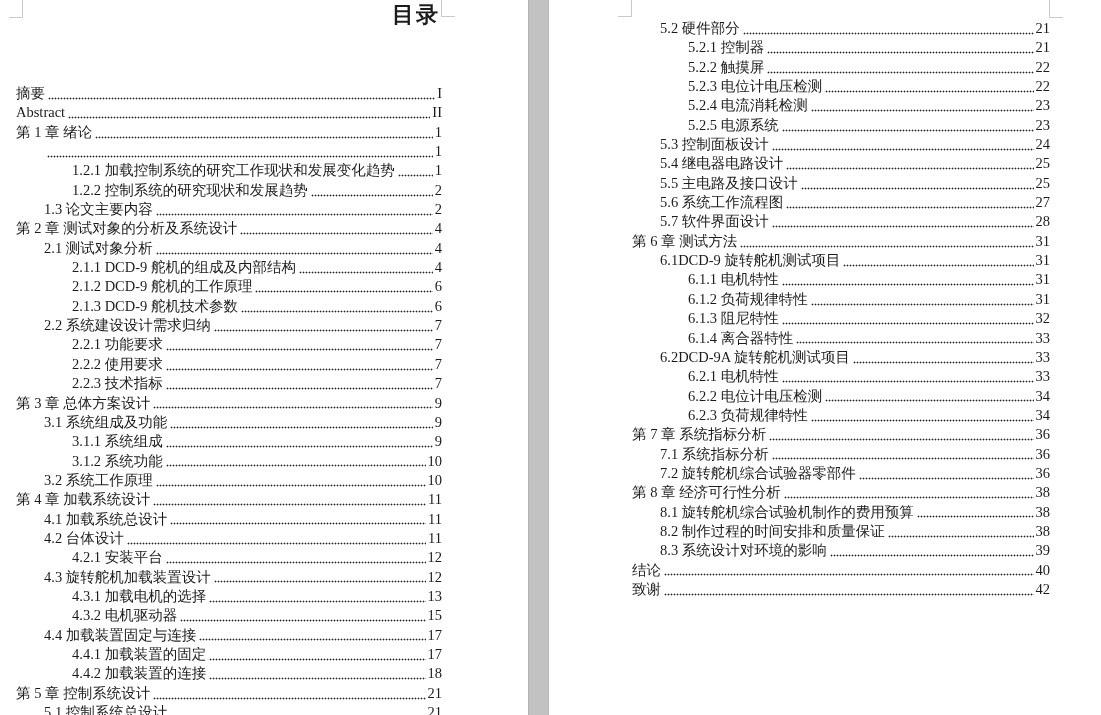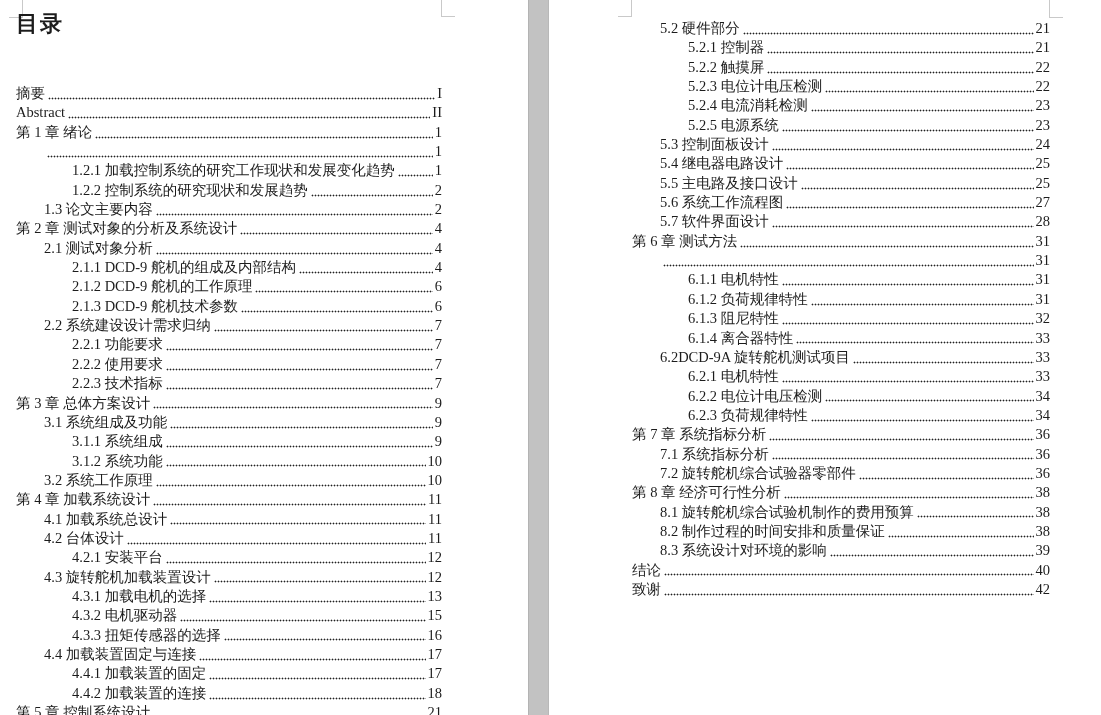--- a/index.html
+++ b/index.html
@@ -20,22 +20,22 @@
   
   .mark{position:absolute;top:0;box-sizing:border-box;width:14px;}
   .mark.tl{border-right:1px solid #c9c9c9;border-bottom:1px solid #c9c9c9;}
   .mark.tr{border-left:1px solid #c9c9c9;border-bottom:1px solid #c9c9c9;}
   .mark-l-tl{left:9px;height:18px;}
   .mark-l-tr{left:441px;height:17px;}
   .mark-r-tl{left:618px;height:17px;}
   .mark-r-tr{left:1049px;height:18px;}
 
   .toc-title{
-    position:absolute;left:16px;top:10px;width:424px;
-    text-align:left;font-size:22px;font-weight:bold;
+    position:absolute;left:16px;top:1px;width:424px;
+    text-align:right;font-size:22px;font-weight:bold;
     letter-spacing:2px;line-height:28px;
   }
   .toc-list{position:absolute;}
   .toc-list-left{left:16px;top:60px;width:426px;margin-top:24px;}
   .toc-list-right{left:632px;top:19px;width:418px;}
 
   .row{display:flex;height:19.35px;line-height:19.35px;font-size:14.5px;}
   .row .t{white-space:nowrap;}
   .row .pg{white-space:nowrap;}
   .lvl0{padding-left:0;}
@@ -195,25 +195,20 @@
     <div class="row lvl2">
       <span class="t">4.3.1 加载电机的选择</span>
       <span class="leader"></span>
       <span class="pg">13</span>
     </div>
     <div class="row lvl2">
       <span class="t">4.3.2 电机驱动器</span>
       <span class="leader"></span>
       <span class="pg">15</span>
     </div>
-    <div class="row lvl2">
-      <span class="t">4.3.3 扭矩传感器的选择</span>
-      <span class="leader"></span>
-      <span class="pg">16</span>
-    </div>
     <div class="row lvl1">
       <span class="t">4.4 加载装置固定与连接</span>
       <span class="leader"></span>
       <span class="pg">17</span>
     </div>
     <div class="row lvl2">
       <span class="t">4.4.1 加载装置的固定</span>
       <span class="leader"></span>
       <span class="pg">17</span>
     </div>
@@ -288,20 +283,21 @@
       <span class="t">5.7 软件界面设计</span>
       <span class="leader"></span>
       <span class="pg">28</span>
     </div>
     <div class="row lvl0">
       <span class="t">第 6 章 测试方法</span>
       <span class="leader"></span>
       <span class="pg">31</span>
     </div>
     <div class="row lvl1">
+      <span class="t">6.1DCD-9 旋转舵机测试项目</span>
       <span class="leader"></span>
       <span class="pg">31</span>
     </div>
     <div class="row lvl2">
       <span class="t">6.1.1 电机特性</span>
       <span class="leader"></span>
       <span class="pg">31</span>
     </div>
     <div class="row lvl2">
       <span class="t">6.1.2 负荷规律特性</span>

